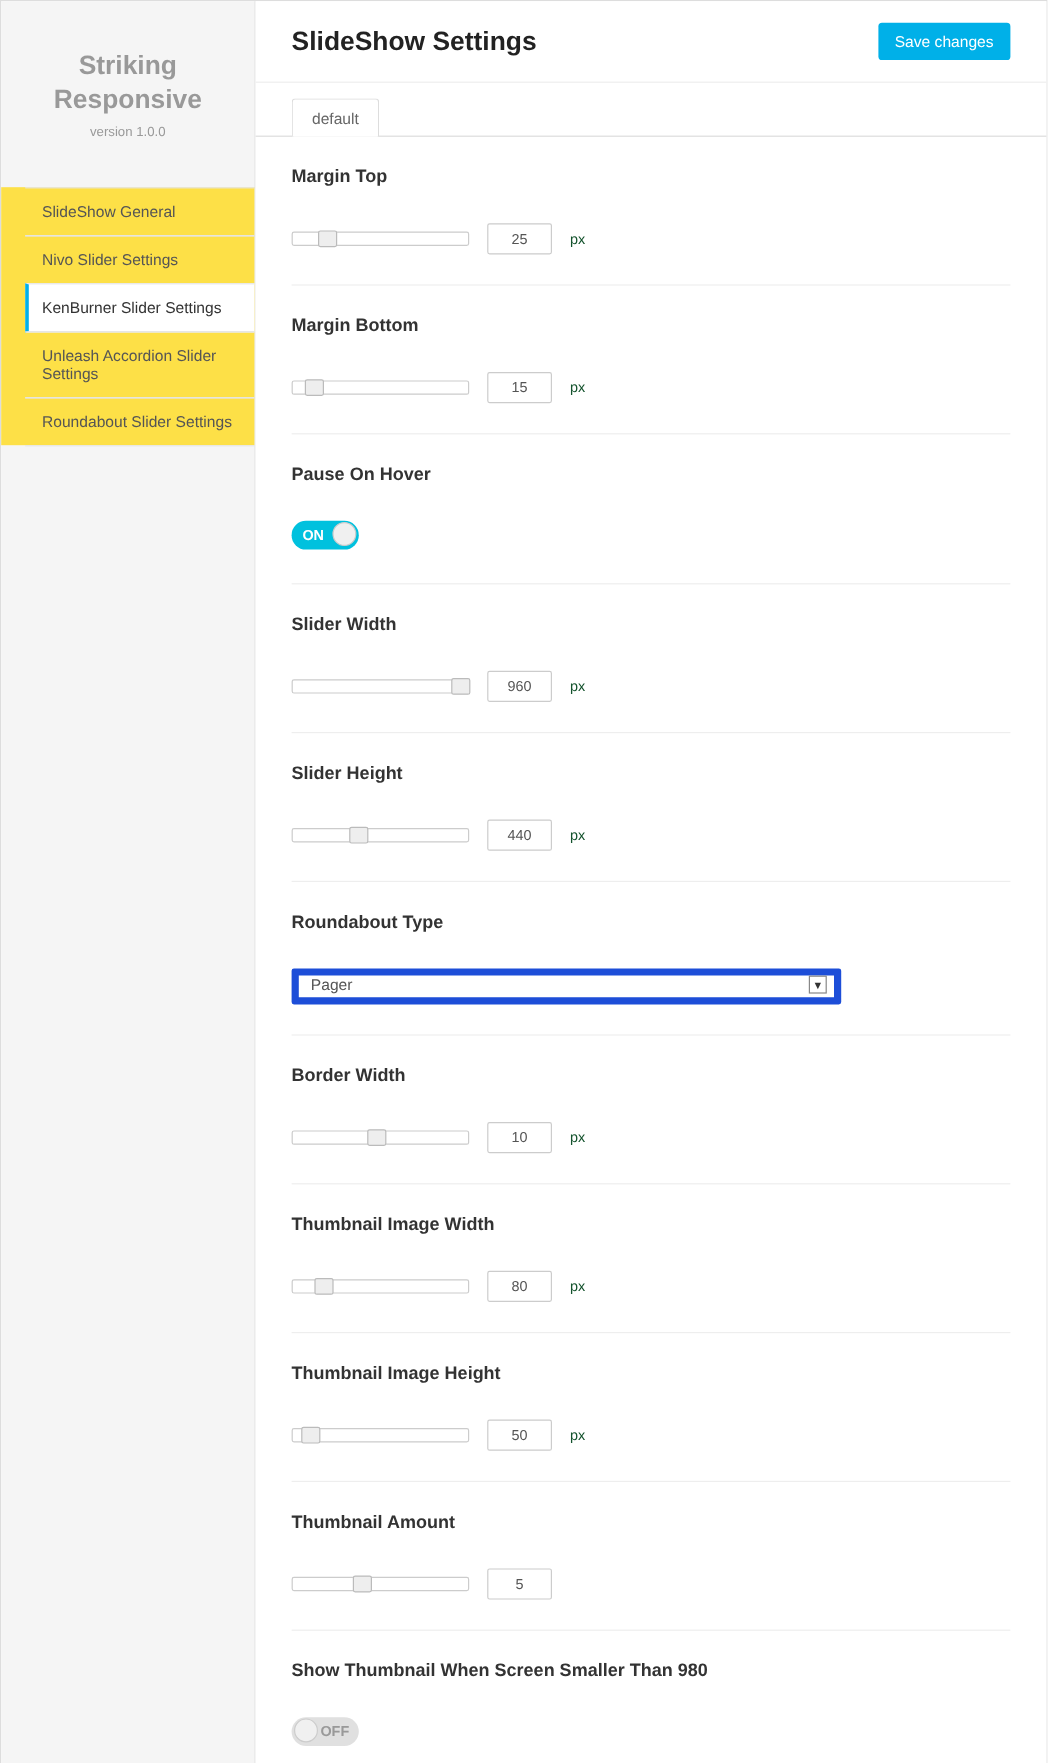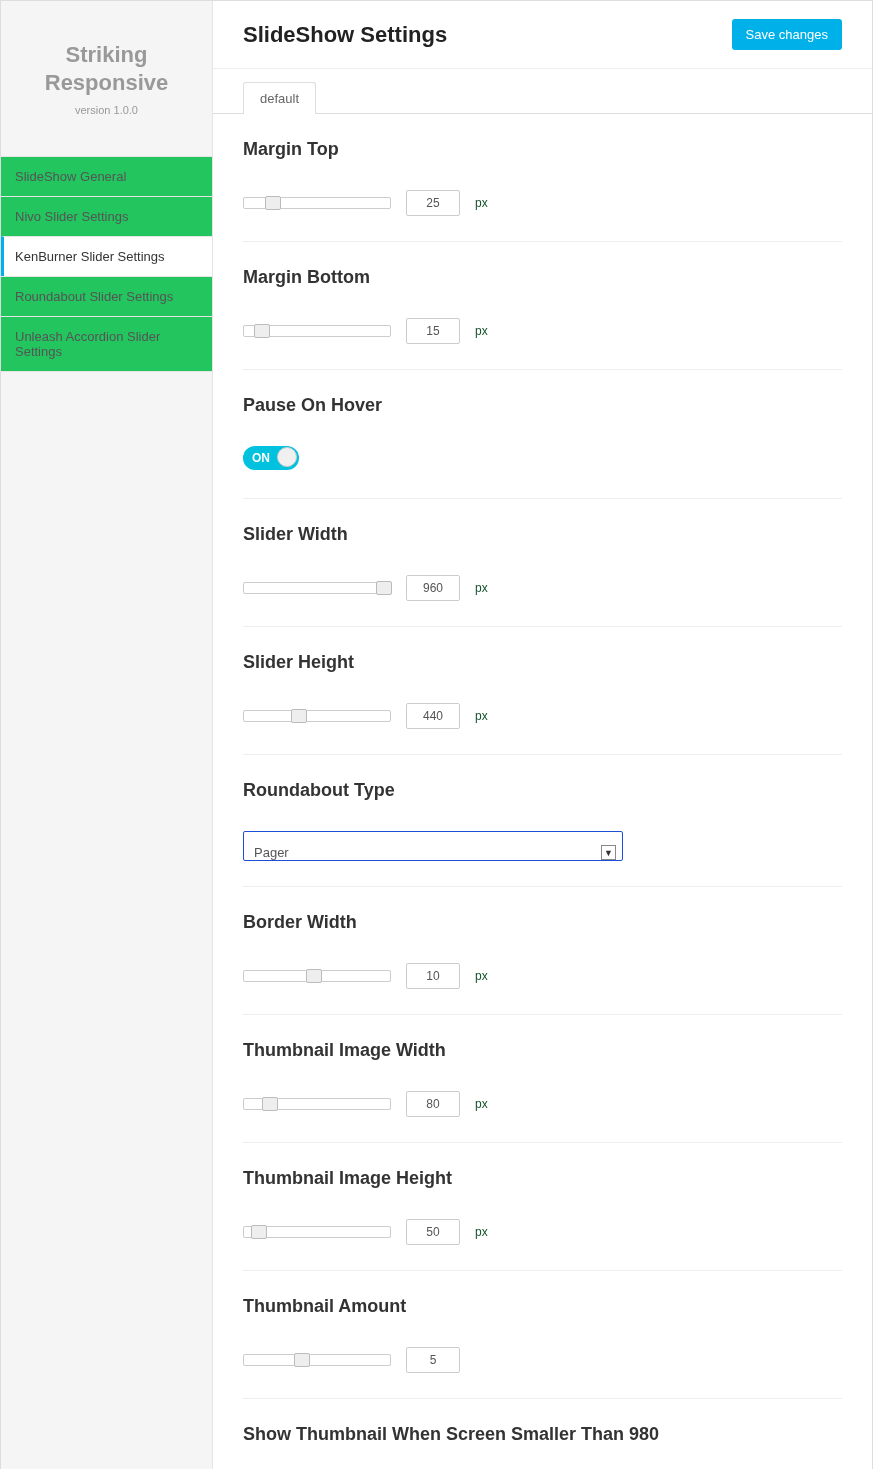--- a/index.html
+++ b/index.html
@@ -36,21 +36,22 @@
     line-height: 1.25;
     margin: 0;
   }
   .sidebar-version {
     font-size: 11px;
     color: #999;
     margin-top: 8px;
   }
   .sidebar-nav {
     margin-top: 15px;
-    background: #22c55e;
+    background: #fde047;
+    padding-left: 20px;
   }
   .sidebar-item {
     padding: 12px 14px;
     font-size: 13px;
     color: #555;
     cursor: pointer;
     border-top: 1px solid #e5e5e5;
     border-bottom: 1px solid #e5e5e5;
     margin-bottom: -1px;
   }
@@ -110,21 +111,21 @@
   }
   .fields {
     padding: 0 30px 30px 30px;
   }
   .field {
     padding: 25px 0;
     border-bottom: 1px solid #eee;
   }
   .field-label {
     font-weight: bold;
-    font-size: 18px;
+    font-size: 15px;
     color: #333;
     margin-bottom: 30px;
     display: block;
   }
   .slider-row {
     display: flex;
     align-items: center;
     gap: 15px;
   }
   .slider-track {
@@ -188,24 +189,24 @@
   .toggle-label {
     font-size: 12px;
     font-weight: bold;
     position: absolute;
   }
   .toggle.on .toggle-label { color: #fff; left: 9px; }
   .toggle.off .toggle-label { color: #999; right: 8px; }
   
   .select-wrap {
     display: flex;
-    align-items: flex-end;
-    width: 380px;
+    align-items: flex-start;
+    width: 458px;
     height: 30px;
-    border: 1px solid #1d4ed8;
+    border: 6px solid #1d4ed8;
     border-radius: 2px;
     padding: 0 6px 0 10px;
     justify-content: space-between;
     cursor: pointer;
     background: #fff;
   }
   .select-value {
     font-size: 13px;
     color: #555;
   }
@@ -230,22 +231,22 @@
       <div class="sidebar-title">
         <span>Striking</span><br>
         <span>Responsive</span>
       </div>
       <div class="sidebar-version">version 1.0.0</div>
     </div>
     <div class="sidebar-nav">
       <div class="sidebar-item">SlideShow General</div>
       <div class="sidebar-item">Nivo Slider Settings</div>
       <div class="sidebar-item active">KenBurner Slider Settings</div>
+      <div class="sidebar-item">Unleash Accordion Slider Settings</div>
       <div class="sidebar-item">Roundabout Slider Settings</div>
-      <div class="sidebar-item">Unleash Accordion Slider Settings</div>
     </div>
   </div>
 
   <div class="main">
     <div class="page-header">
       <h1 class="page-title">SlideShow Settings</h1>
       <button class="btn-save">Save changes</button>
     </div>
 
     <div class="tabs">

